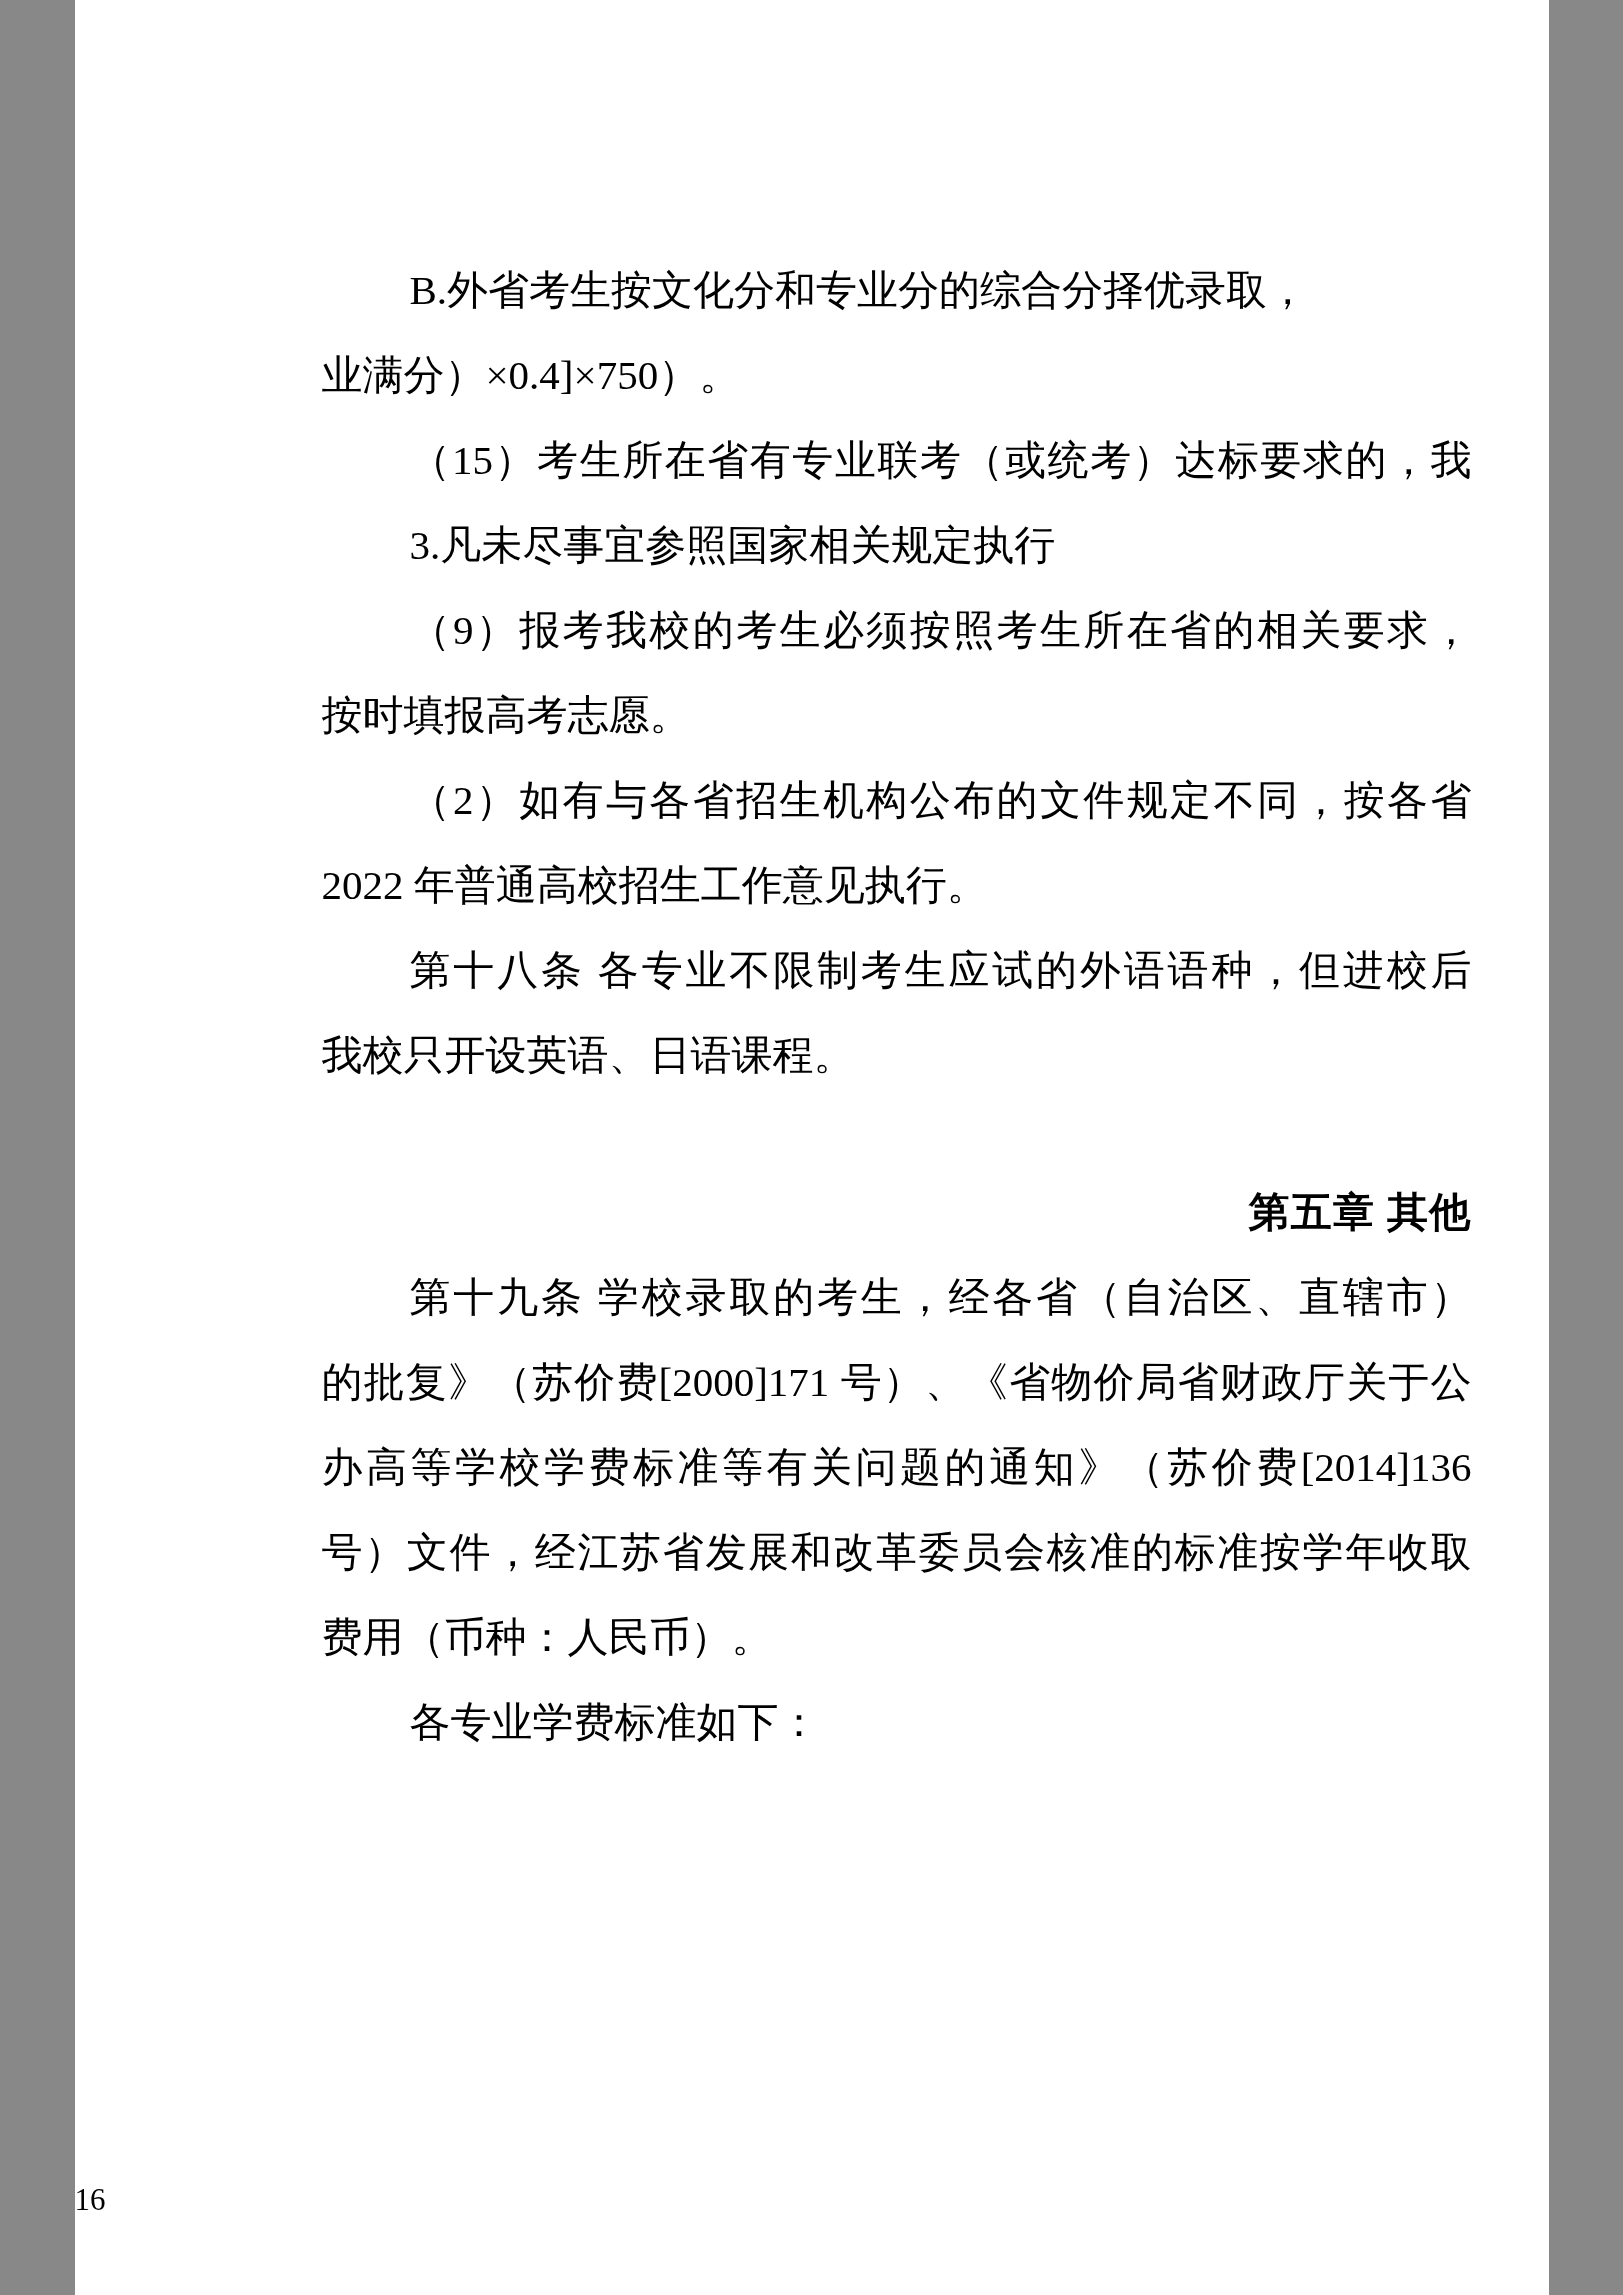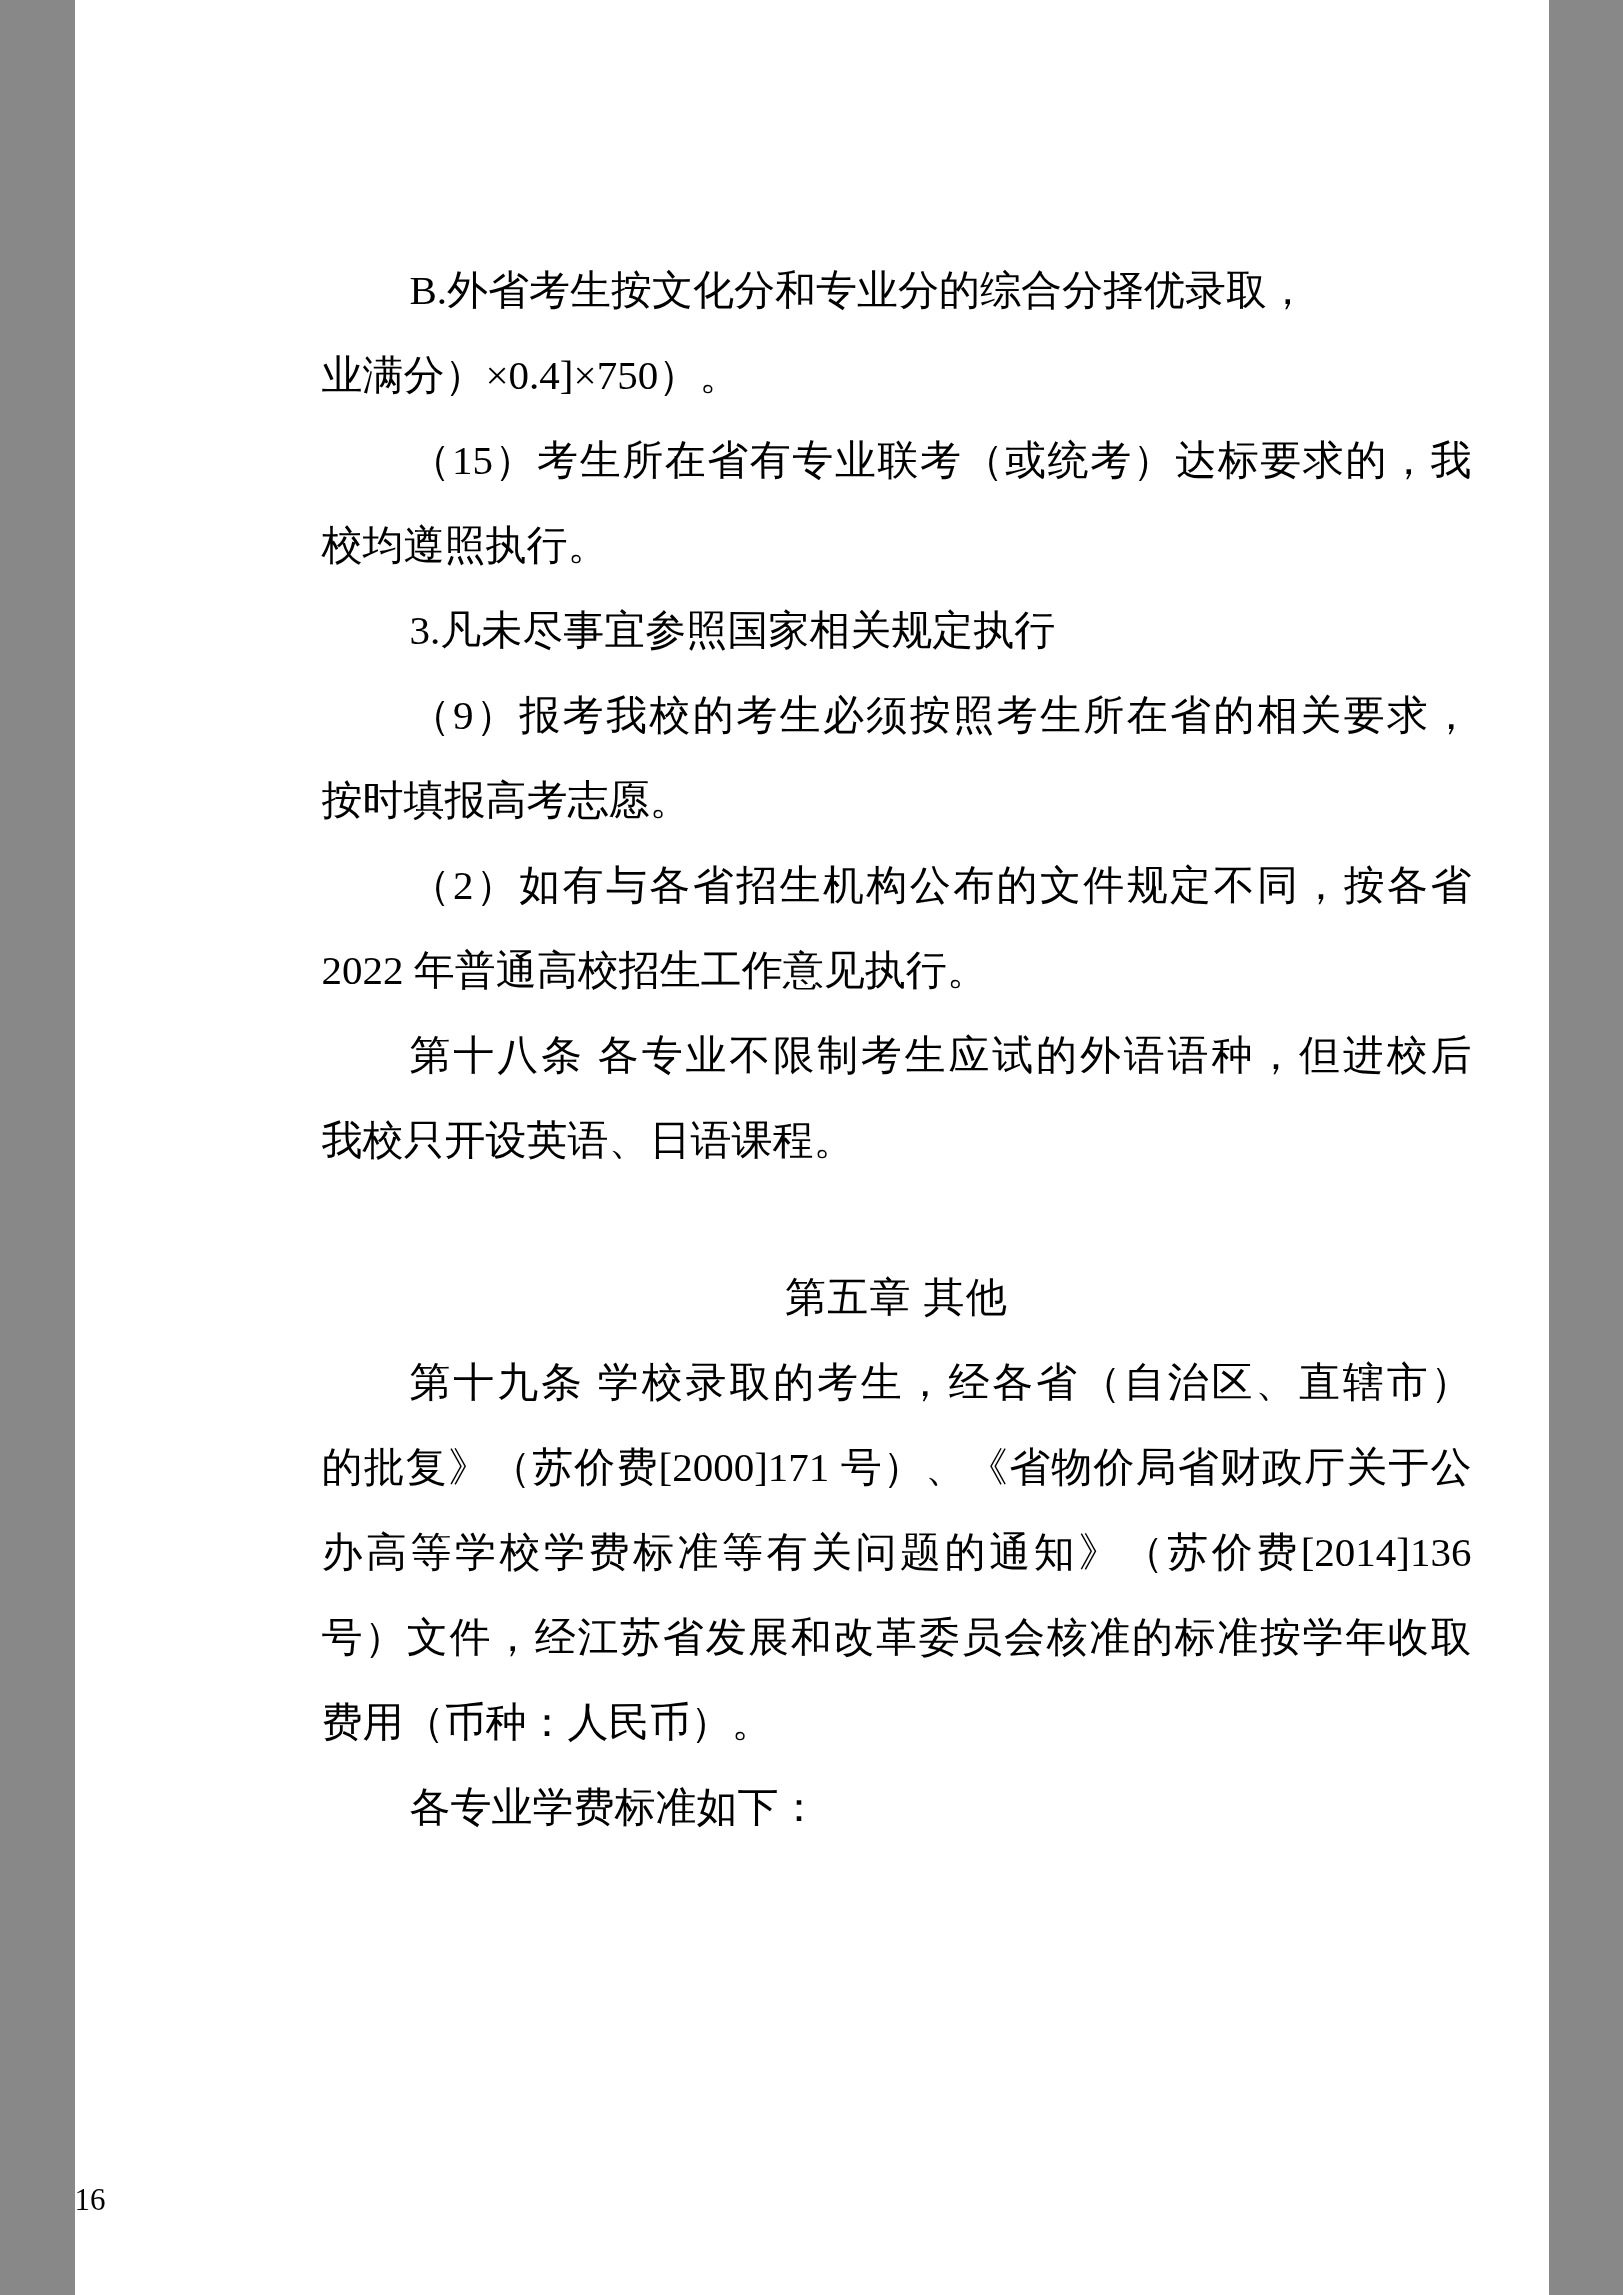--- a/index.html
+++ b/index.html
@@ -36,22 +36,22 @@
     text-justify: inter-character;
     overflow: hidden;
   }
   .line.indent {
     text-indent: 88px;
   }
   .heading {
     height: 85px;
     line-height: 85px;
     margin-top: 72px;
-    text-align: center;
-    font-weight: normal;
+    text-align: right;
+    font-weight: bold;
     letter-spacing: 1.3px;
   }
   .page-number {
     position: absolute;
     left: 0;
     right: 0;
     top: 2180px;
     height: 39px;
     line-height: 39px;
     text-align: left;
@@ -59,21 +59,20 @@
   }
 </style>
 </head>
 <body>
 
 <div class="page">
   <div class="doc-body">
       <div class="line indent">B.外省考生按文化分和专业分的综合分择优录取，</div>
       <div class="line">业满分）×0.4]×750）。</div>
       <div class="line indent fill">（15）考生所在省有专业联考（或统考）达标要求的，我</div>
-      <div class="line">校均遵照执行。</div>
       <div class="line indent">3.凡未尽事宜参照国家相关规定执行</div>
       <div class="line indent fill">（9）报考我校的考生必须按照考生所在省的相关要求，</div>
       <div class="line">按时填报高考志愿。</div>
       <div class="line indent fill">（2）如有与各省招生机构公布的文件规定不同，按各省</div>
       <div class="line">2022 年普通高校招生工作意见执行。</div>
       <div class="line indent fill">第十八条 各专业不限制考生应试的外语语种，但进校后</div>
       <div class="line">我校只开设英语、日语课程。</div>
       <div class="heading">第五章 其他</div>
       <div class="line indent fill">第十九条 学校录取的考生，经各省（自治区、直辖市）</div>
       <div class="line fill">的批复》（苏价费[2000]171 号）、《省物价局省财政厅关于公</div>

